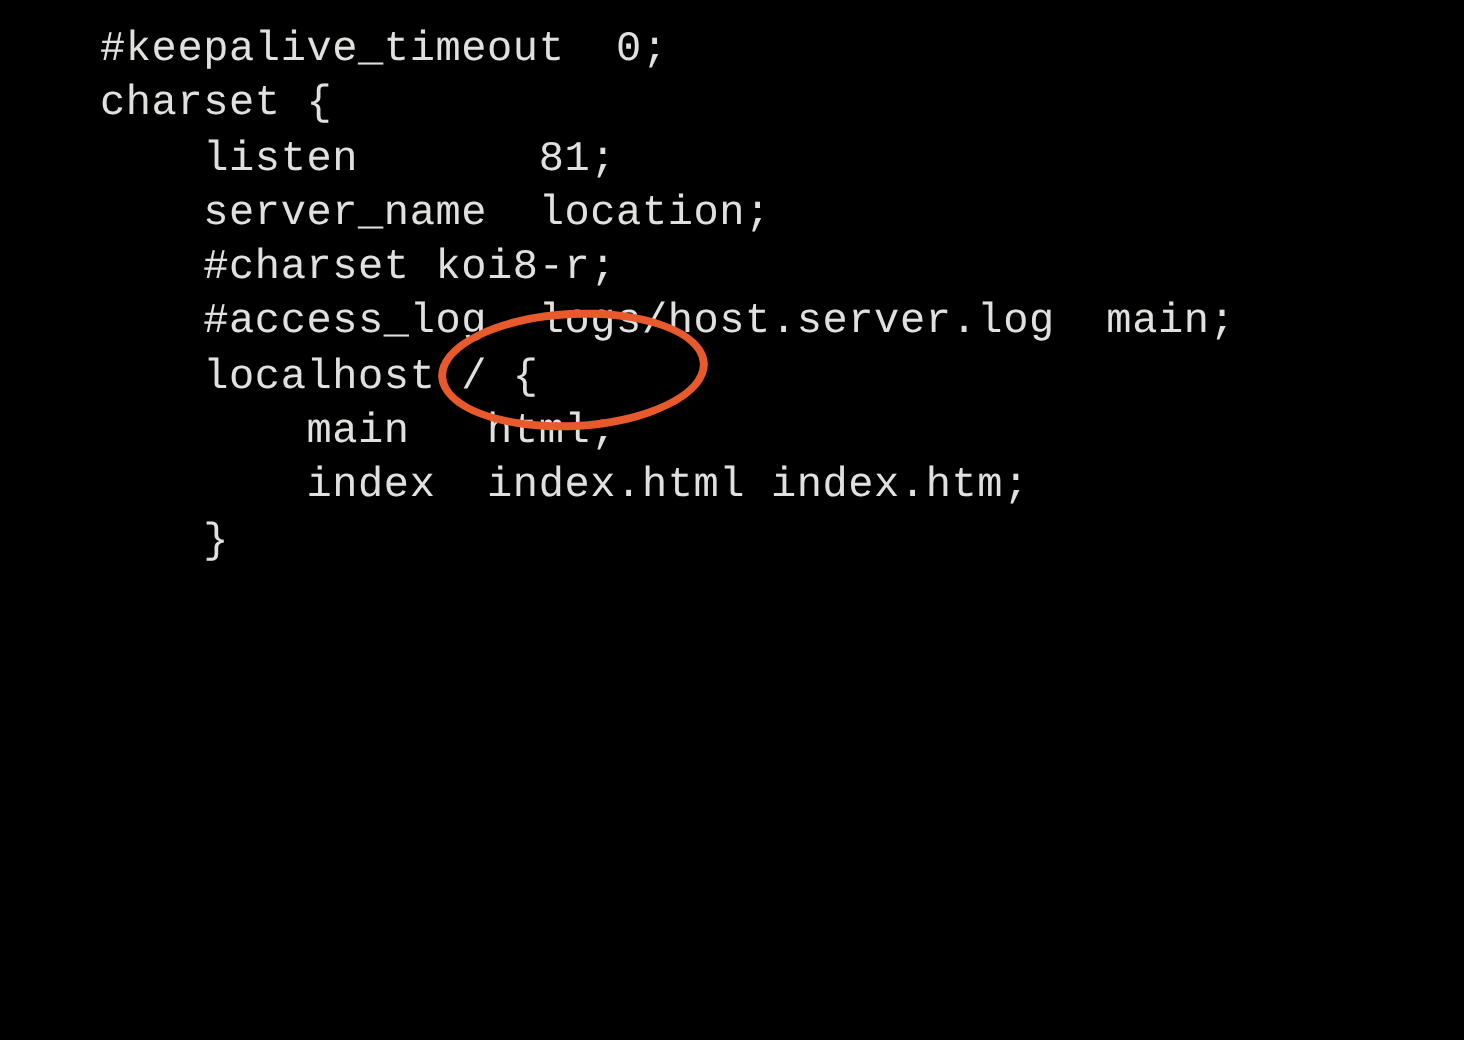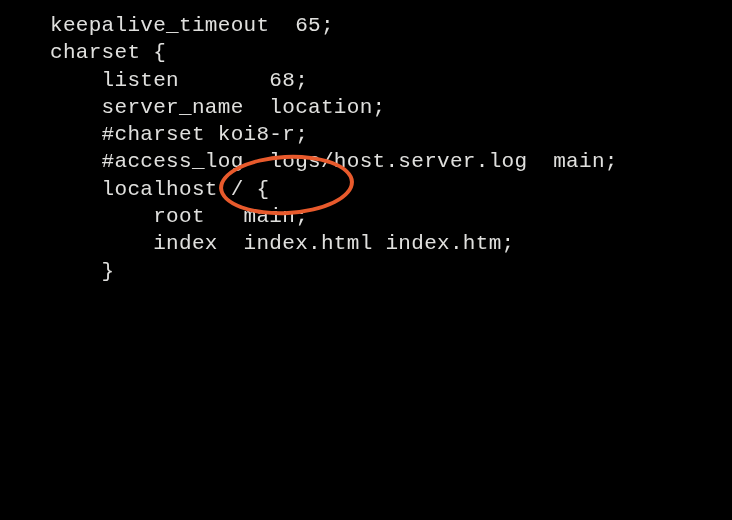--- a/index.html
+++ b/index.html
@@ -35,30 +35,30 @@
       top: 155px;
       width: 135px;
       height: 60px;
       transform: rotate(-3deg);
     }
   </style>
 </head>
 <body>
 
 <div>
-  <div class="code-line">keepalive_timeout  65;</div>
+  <div class="code-line">#keepalive_timeout  0;</div>
   <div class="code-line"></div>
   <div class="code-line"></div>
   <div class="code-line">charset {</div>
-  <div class="code-line">    listen       68;</div>
+  <div class="code-line">    listen       81;</div>
   <div class="code-line">    server_name  location;</div>
   <div class="code-line"></div>
   <div class="code-line">    #charset koi8-r;</div>
   <div class="code-line"></div>
   <div class="code-line">    #access_log  logs/host.server.log  main;</div>
   <div class="code-line"></div>
   <div class="code-line">    localhost / {</div>
-  <div class="code-line">        root   main;</div>
+  <div class="code-line">        main   html;</div>
   <div class="code-line">        index  index.html index.htm;</div>
   <div class="code-line">    }</div>
 </div>
 
 <div class="annotation-circle circle1"></div>
 
 </body></html>

